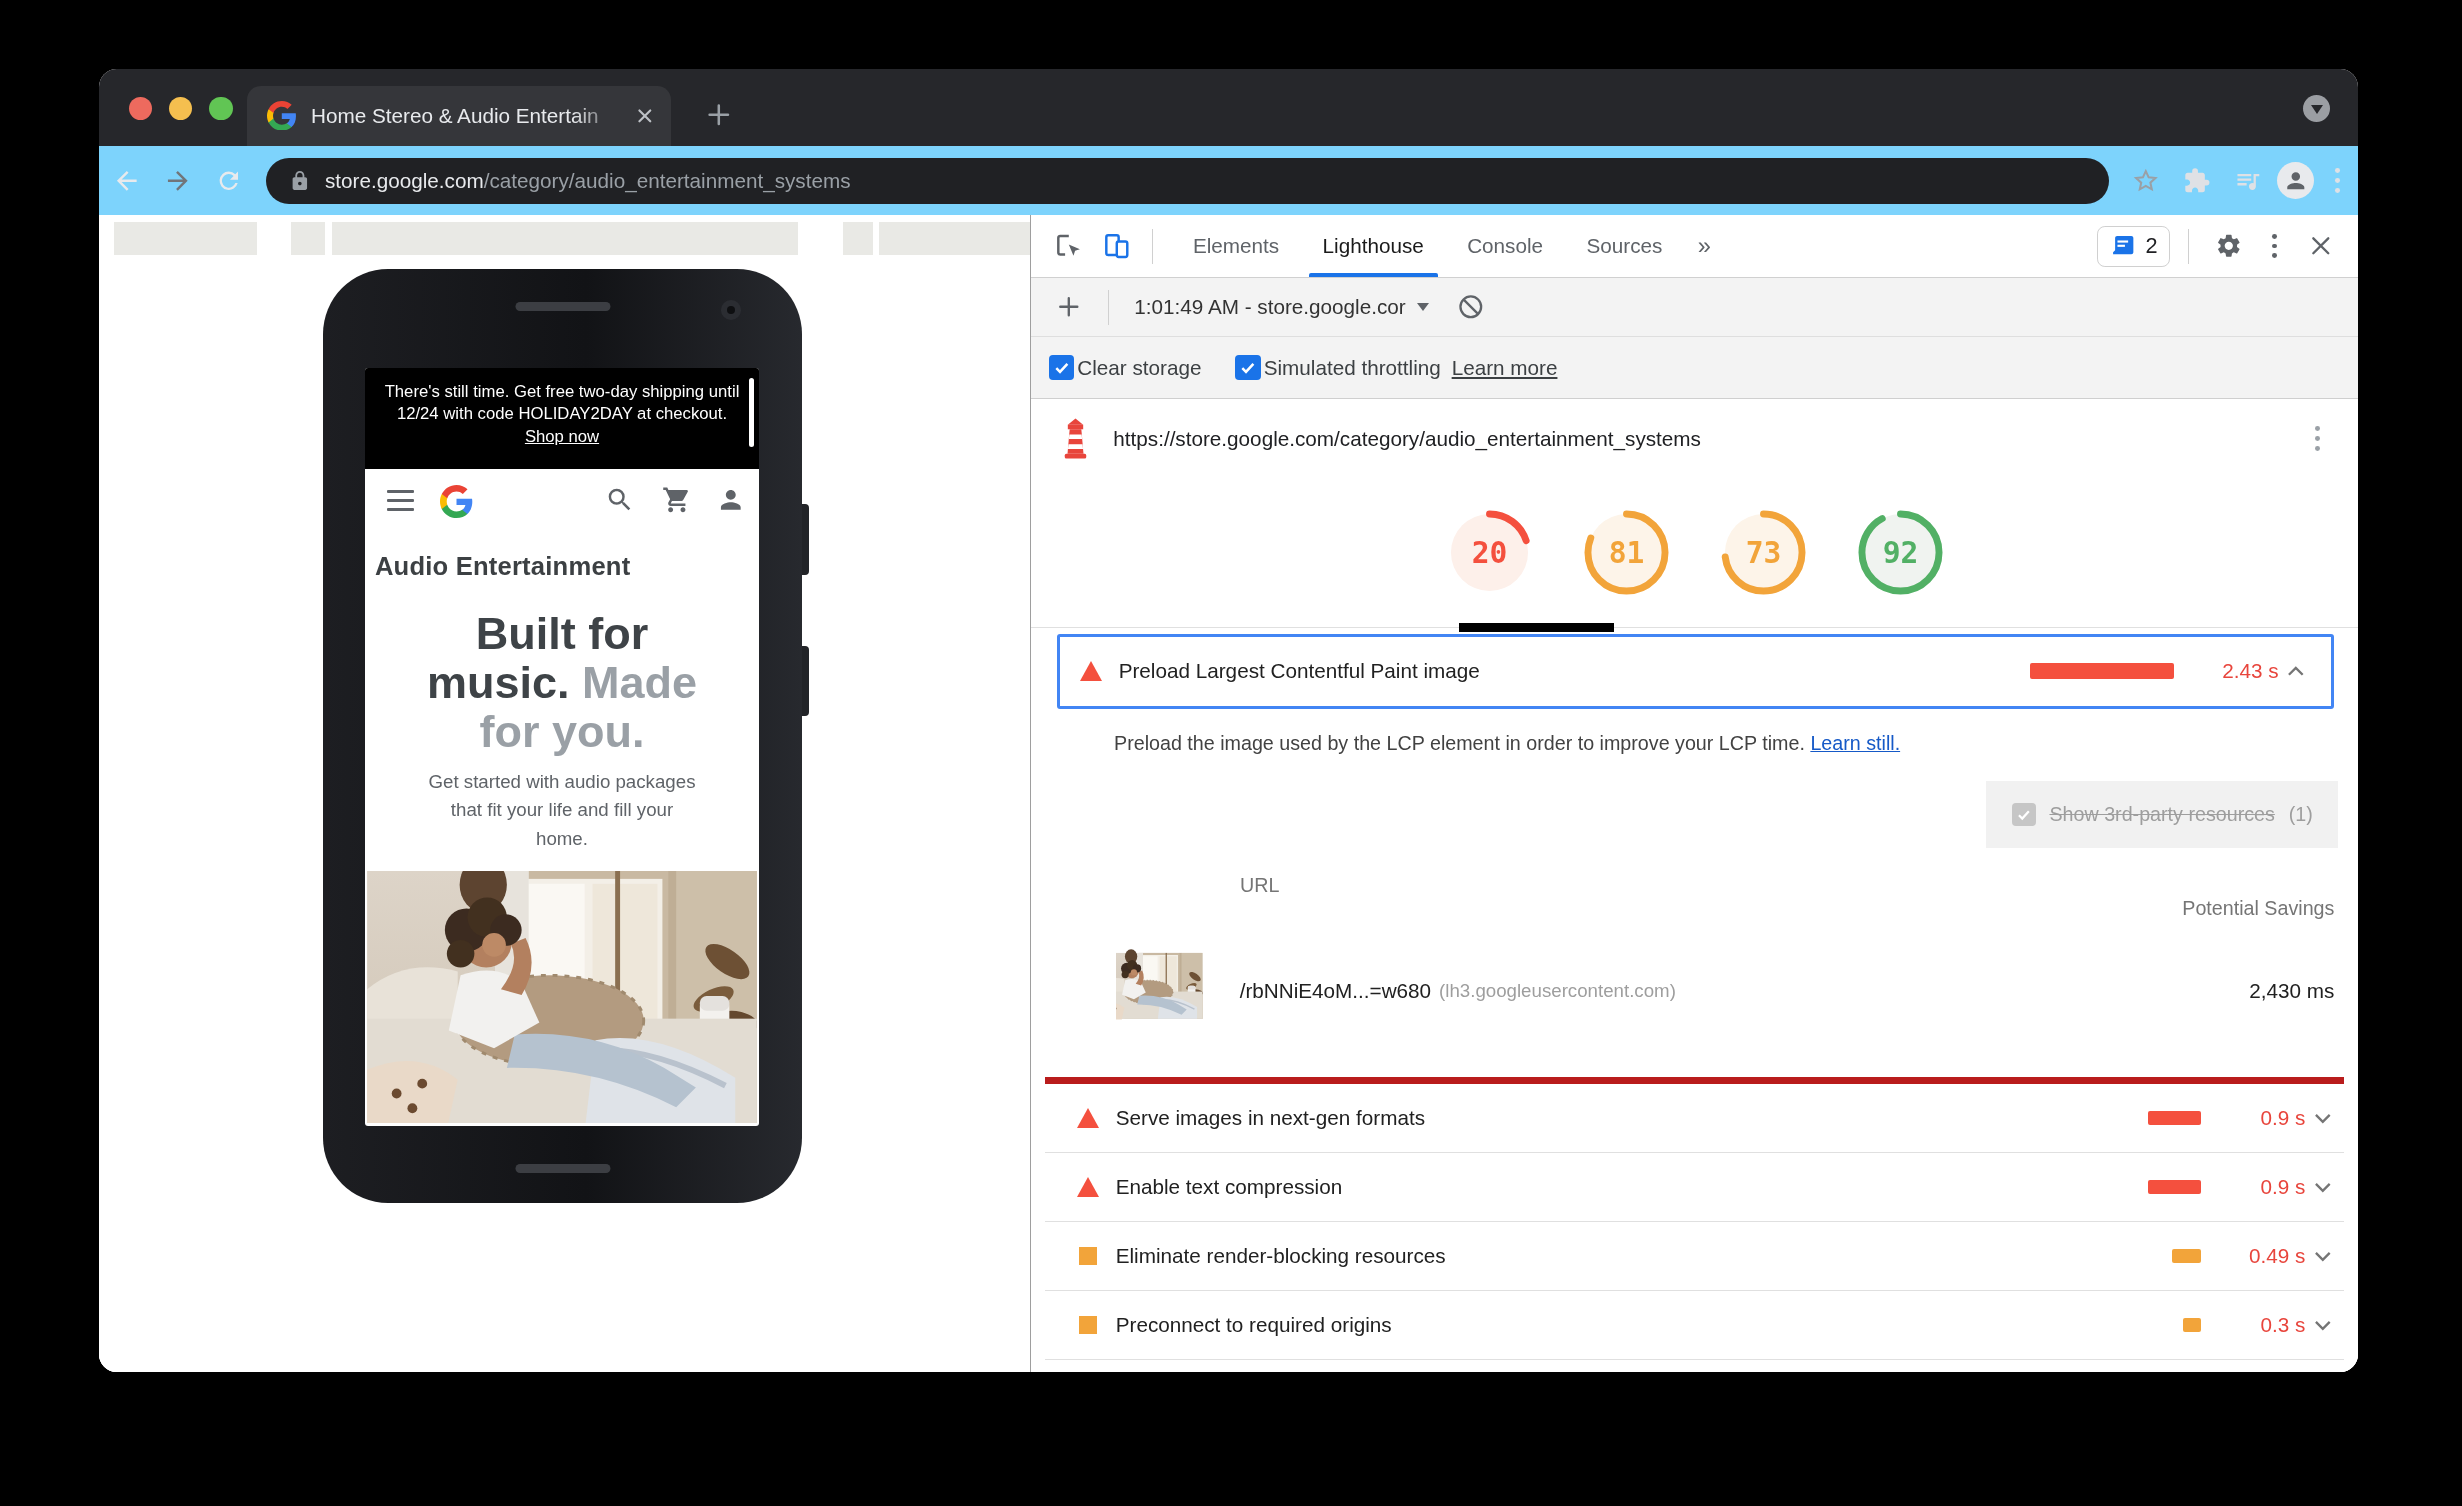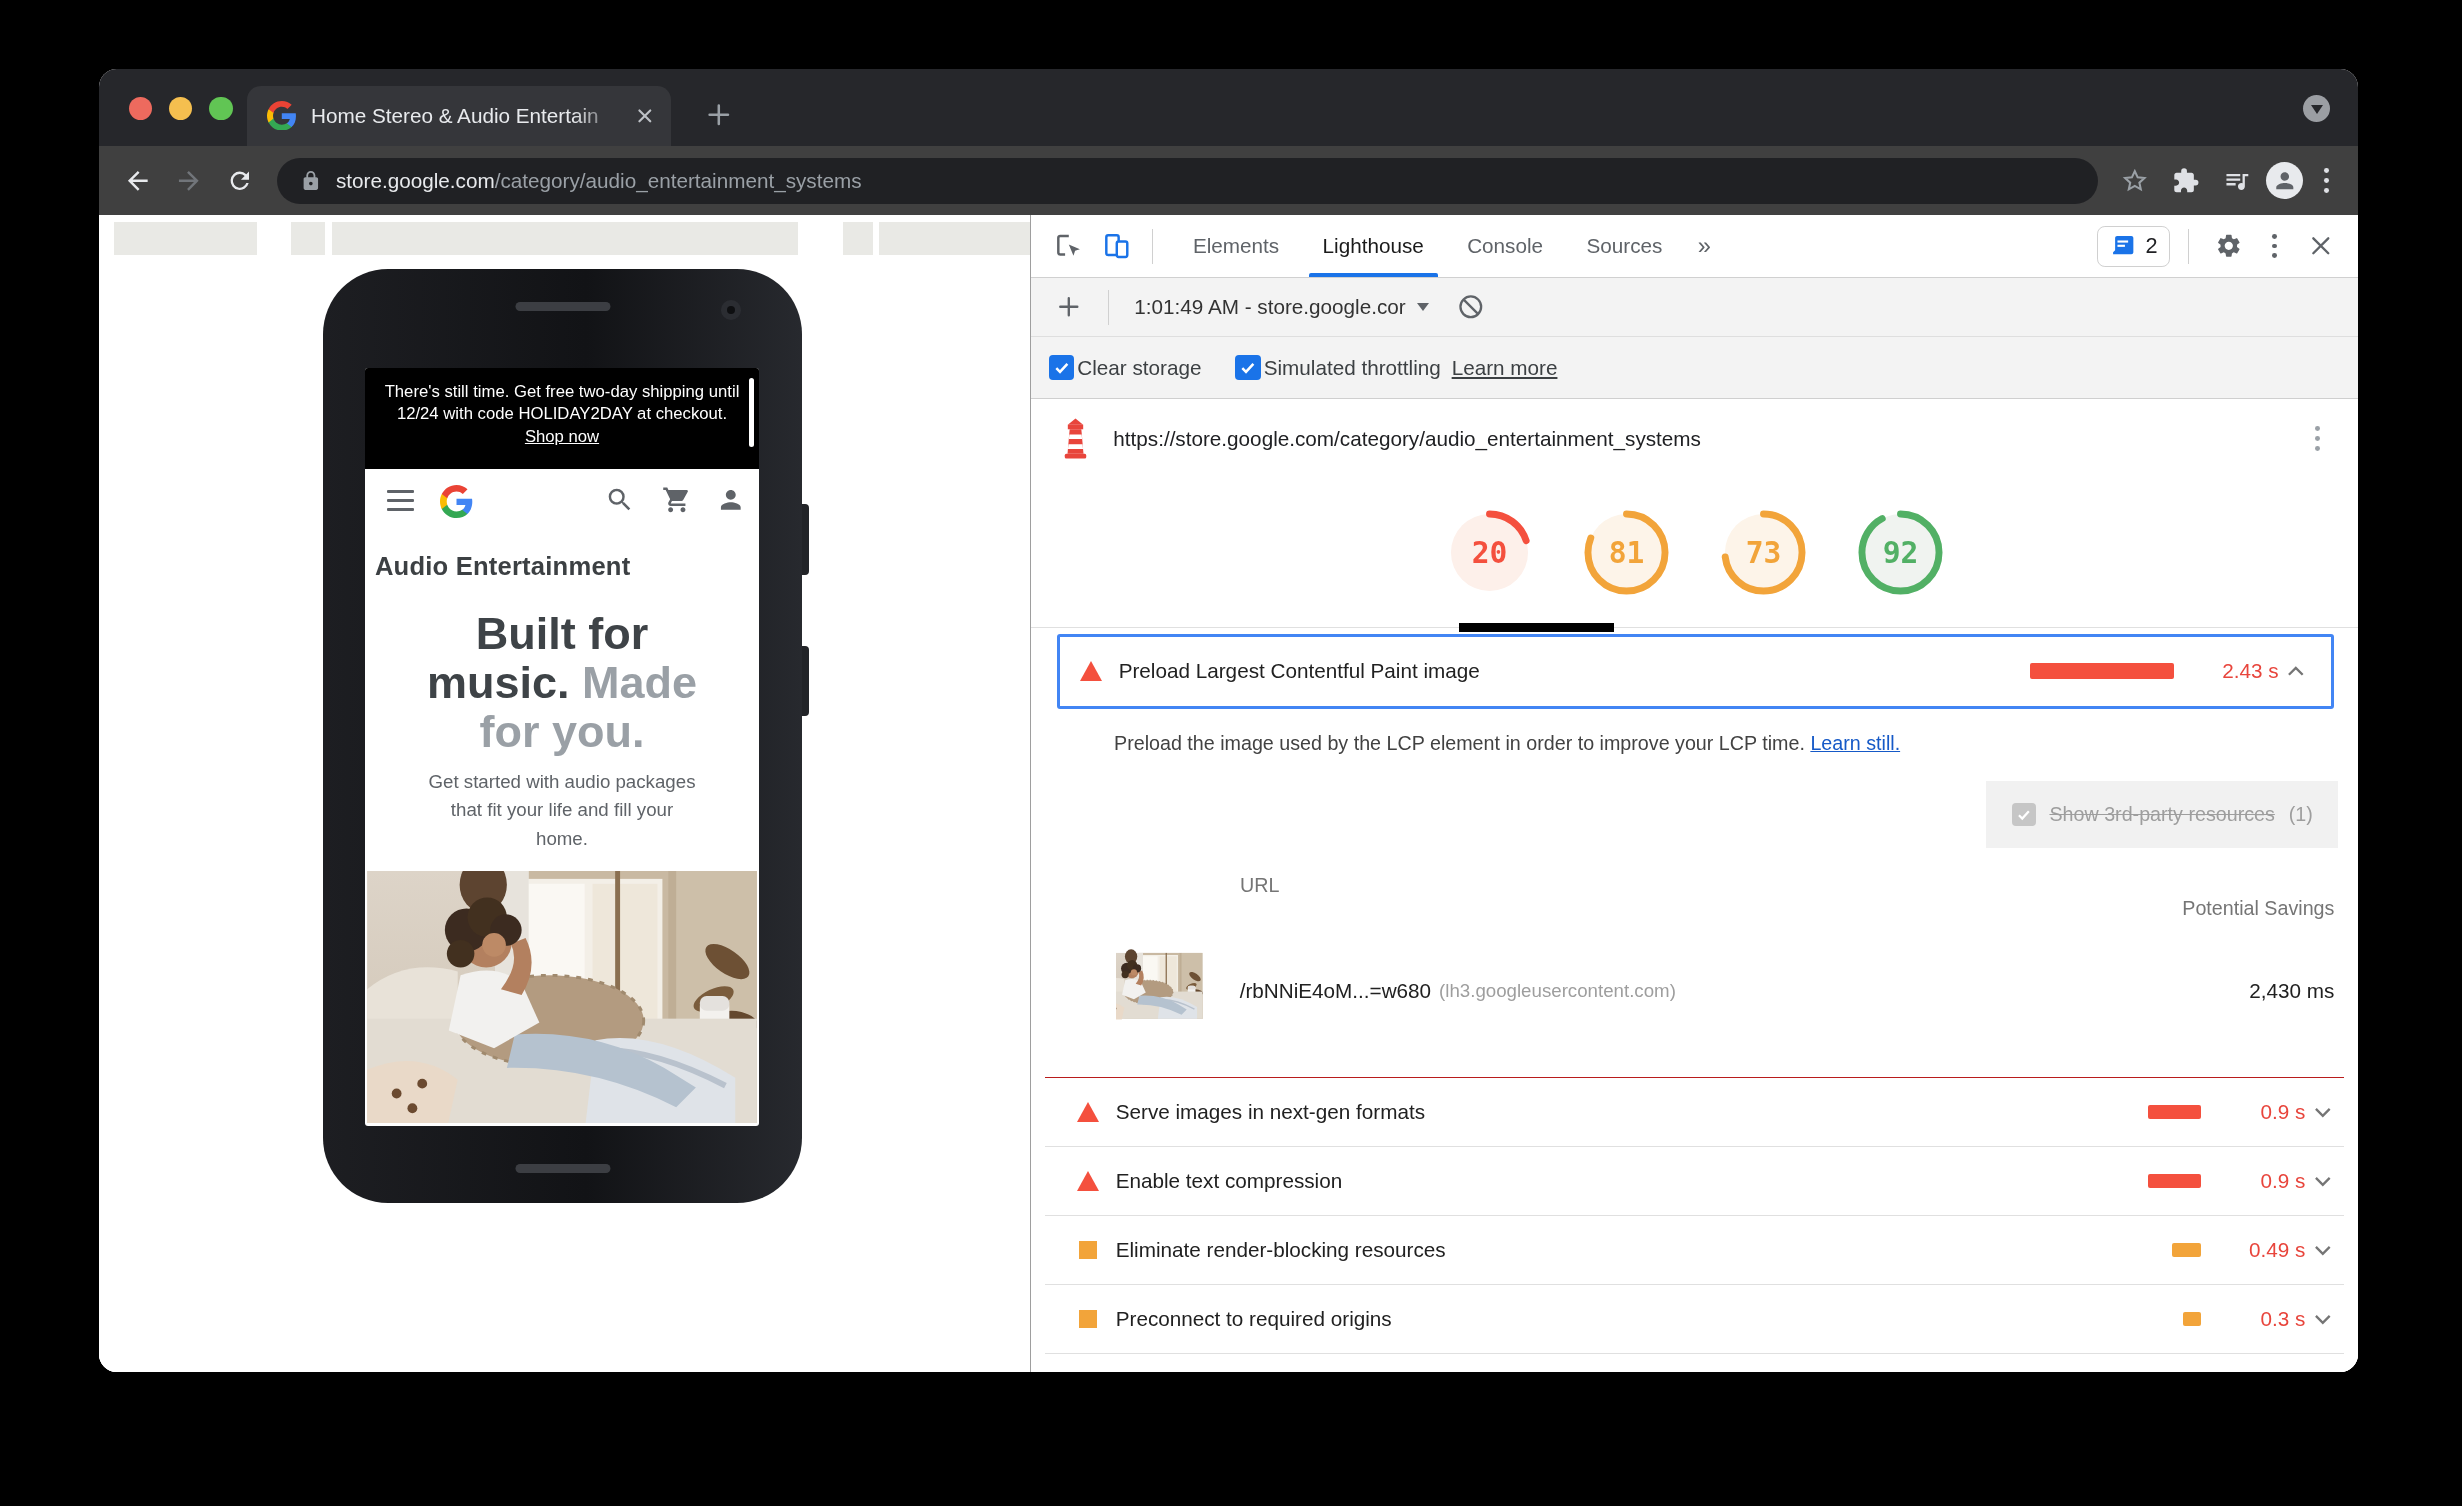--- a/index.html
+++ b/index.html
@@ -15,21 +15,21 @@
   .tab { position:absolute; left:148px; top:16.7px; width:424px; height:60px; background:#35363a; border-radius:13.8px 13.8px 0 0; display:flex; align-items:center; padding:0 15.8px 0 19.7px; }
   .tab-fav { width:29.6px; height:29.6px; flex:0 0 auto; }
   .tab-title { position:relative; margin-left:14.8px; flex:1; overflow:hidden; white-space:nowrap; color:#e8eaed; font-size:20.7px; }
   .tab-fade { position:absolute; right:0; top:0; width:55px; height:100%; background:linear-gradient(90deg, rgba(53,54,58,0), #35363a 90%); }
   .tab-close { width:21.7px; height:21.7px; flex:0 0 auto; margin-left:5.9px; }
   .newtab { position:absolute; left:603px; top:29.6px; width:33px; height:33px; display:flex; align-items:center; justify-content:center; }
   .win-drop { position:absolute; right:27.6px; top:25.6px; width:27.6px; height:27.6px; border-radius:50%; background:#9b9ea3; display:flex; align-items:center; justify-content:center; }
   .win-drop .tri { width:0; height:0; border-left:6.9px solid transparent; border-right:6.9px solid transparent; border-top:9.9px solid #26272b; margin-top:2px; }
 
   
-  .toolbar { height:69px; background:#404040; display:flex; align-items:center; padding:0 17px; gap:8px; }
+  .toolbar { height:69px; background:#7dd3fc; display:flex; align-items:center; padding:0 6px; gap:8px; }
   .nav-btn { width:43px; height:43px; display:flex; align-items:center; justify-content:center; border-radius:50%; }
   .omnibox { flex:1; height:46px; background:#202124; border-radius:23.6px; display:flex; align-items:center; padding:0 23.6px; gap:13.8px; margin:0 7.9px; }
   .omni-url { font-size:20.7px; color:#e8eaed; white-space:nowrap; }
   .omni-url .path { color:#9aa0a6; }
   .avatar-btn { width:37px; height:37px; border-radius:50%; background:#e8eaed; display:flex; align-items:center; justify-content:center; }
   .vdots { display:flex; flex-direction:column; gap:4.9px; align-items:center; width:29.6px; }
   .vdots i { width:4.9px; height:4.9px; border-radius:50%; background:#dfe1e5; }
 
   
   .content { display:flex; height:1157px; }
@@ -121,21 +121,21 @@
   .tp-count { color:#9e9e9e; }
 
   .tbl-head { margin-top:25.6px; display:flex; padding:0 23.6px 0 209px; font-size:19.7px; color:#757575;flex-direction:column; }
   .tbl-head .ps { margin-left:auto; }
   .tbl-row { margin-top:11.8px; display:flex; align-items:center; padding:0 23.6px 0 85px; }
   .thumb { width:102px; height:120px; border-radius:2px; overflow:hidden; flex:0 0 auto; }
   .tbl-url { margin-left:21.7px; font-size:20.7px; color:#212121; }
   .tbl-origin { color:#9e9e9e; font-size:18.7px; margin-left:7.9px; }
   .tbl-sav { margin-left:auto; font-size:20.7px; color:#212121; }
 
-  .audit-list { margin:25.6px 13.8px 0 13.8px; border-top:1px solid #b91c1c; }
+  .audit-list { margin:25.6px 13.8px 0 13.8px; border-top:7px solid #b91c1c; }
   .audit-row { height:69px; display:flex; align-items:center; padding:0 3.9px 0 31.5px; border-bottom:1px solid #e0e0e0; background:#fff; }
   .audit-row .savings-bar { height:14.8px; }
   .audit-row.average .savings-bar { background:var(--average,#f2a43a); }
 </style>
 </head>
 <body>
 
 <svg width="0" height="0" style="position:absolute">
   <defs>
     <linearGradient id="wallgrad" x1="0" y1="0" x2="0" y2="1">

